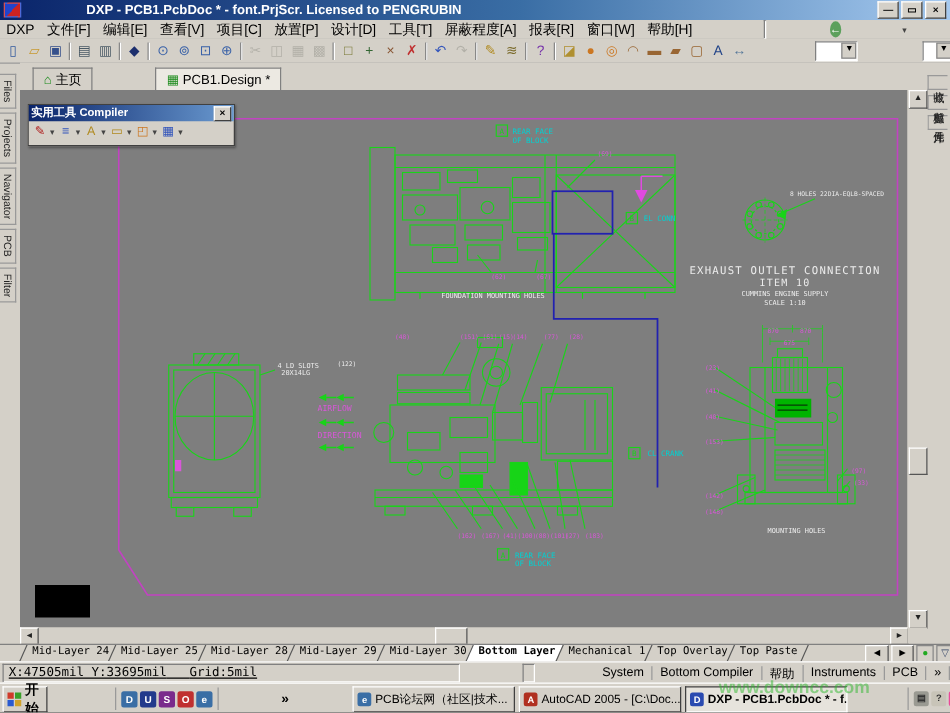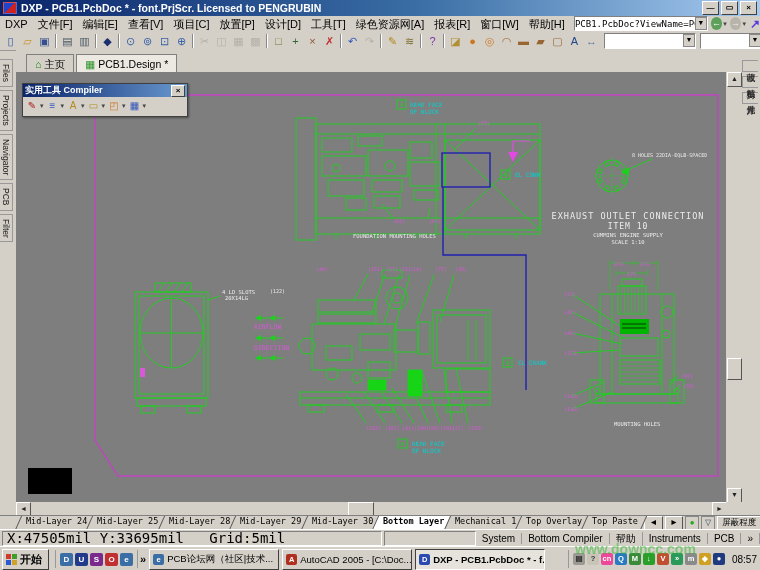--- a/index.html
+++ b/index.html
@@ -1,18 +1,18 @@
 <!DOCTYPE html>
 <html><head>
 <meta charset="utf-8">
 <style>
   html,body{margin:0;padding:0;background:#555;}
   #screen{position:relative;width:760px;height:570px;background:#d4d0c8;overflow:hidden;
     font-family:"Liberation Sans",sans-serif;font-size:11px;color:#000;}
-  .abs{position:absolute;}
+  .abs{position:absolute;gap:48px;}
   
   #titlebar{left:0;top:0;width:760px;height:16px;background:linear-gradient(90deg,#0a246a,#3a6ea5 55%,#a6caf0);
     display:flex;align-items:center;color:#fff;font-weight:bold;font-size:10.5px;}
   #app-icon{width:12px;height:10px;margin:0 4px 0 3px;background:linear-gradient(135deg,#2244cc 50%,#cc2222 50%);border:1px solid #fff3;}
   #win-controls{margin-left:auto;display:flex;gap:2px;padding-right:3px;}
   .winbtn{width:15px;height:12px;background:#d4d0c8;border:1px solid;border-color:#fff #404040 #404040 #fff;
     color:#000;font-size:8px;line-height:11px;text-align:center;font-weight:bold;}
   
   #menubar{left:0;top:16px;width:760px;height:15px;background:#d4d0c8;display:flex;align-items:center;border-bottom:1px solid #aaa;}
   .menu-item{padding:0 5px;height:14px;line-height:14px;font-size:11px;white-space:nowrap;}
@@ -65,21 +65,21 @@
   .ltab{height:13px;line-height:13px;padding:0 6px;margin-left:-4px;background:#d4d0c8;border:1px solid #555;border-top:none;
     transform:skewX(-24deg);font:8.5px "DejaVu Sans Mono",monospace;white-space:nowrap;}
   .ltab>span{display:inline-block;transform:skewX(24deg);}
   .ltab.active{background:#fff;font-weight:bold;text-decoration:underline;}
   #maskctrl{margin-left:auto;display:flex;align-items:center;gap:2px;padding-right:2px;}
   .mbtn{height:12px;line-height:11px;font-size:8.5px;padding:0 4px;background:#d4d0c8;border:1px solid;border-color:#fff #555 #555 #fff;white-space:nowrap;}
   .mico{width:12px;height:12px;font-size:8px;line-height:11px;text-align:center;background:#d4d0c8;border:1px solid #888;}
   
   #statusbar{left:0;top:529px;width:760px;height:17px;background:#d4d0c8;border-top:1px solid #fff;display:flex;align-items:center;font-size:10px;}
   .scell{height:13px;line-height:13px;border:1px solid;border-color:#808080 #fff #fff #808080;margin-left:2px;padding:0 4px;white-space:nowrap;}
-  #coords{width:370px;font-family:"DejaVu Sans Mono",monospace;font-size:14px;}
+  #coords{width:370px;font-family:"DejaVu Sans Mono",monospace;font-size:10px;text-decoration:underline;}
   #sfill{flex:1;}
   .spanel{padding:0 6px;border-right:1px solid #999;white-space:nowrap;}
   
   #taskbar{left:0;top:546px;width:760px;height:24px;background:#d4d0c8;border-top:1px solid #fff;display:flex;align-items:center;}
   #startbtn{height:19px;margin-left:2px;padding:0 6px 0 3px;background:#d4d0c8;border:1px solid;border-color:#fff #404040 #404040 #fff;
     display:flex;align-items:center;font-weight:bold;font-size:11px;gap:3px;}
   .winflag{width:11px;height:11px;display:grid;grid-template-columns:5px 5px;grid-template-rows:5px 5px;gap:1px;}
   .winflag i{display:block;}
   #quicklaunch{display:flex;align-items:center;gap:2px;margin-left:6px;border-left:1px solid #999;border-right:1px solid #999;padding:0 4px;height:18px;}
   .qlicon{width:13px;height:13px;border-radius:2px;color:#fff;font-size:8px;line-height:13px;text-align:center;font-weight:bold;}
@@ -113,21 +113,21 @@
   <div class="abs" id="menubar">
     <span id="menu-items" style="display:flex;">
         <span class="menu-item">DXP</span>
         <span class="menu-item">文件[F]</span>
         <span class="menu-item">编辑[E]</span>
         <span class="menu-item">查看[V]</span>
         <span class="menu-item">项目[C]</span>
         <span class="menu-item">放置[P]</span>
         <span class="menu-item">设计[D]</span>
         <span class="menu-item">工具[T]</span>
-        <span class="menu-item">绿色资源网[A]</span>
+        <span class="menu-item">屏蔽程度[A]</span>
         <span class="menu-item">报表[R]</span>
         <span class="menu-item">窗口[W]</span>
         <span class="menu-item">帮助[H]</span>
       </span>
     <div id="doc-combo">
       <span class="txt">PCB1.PcbDoc?ViewName=PCBEditor;</span>
       <span class="drop">▼</span>
     </div>
     <span class="navbtn" style="background:#5ca05c;">←</span>
     <span class="caret">▾</span>

